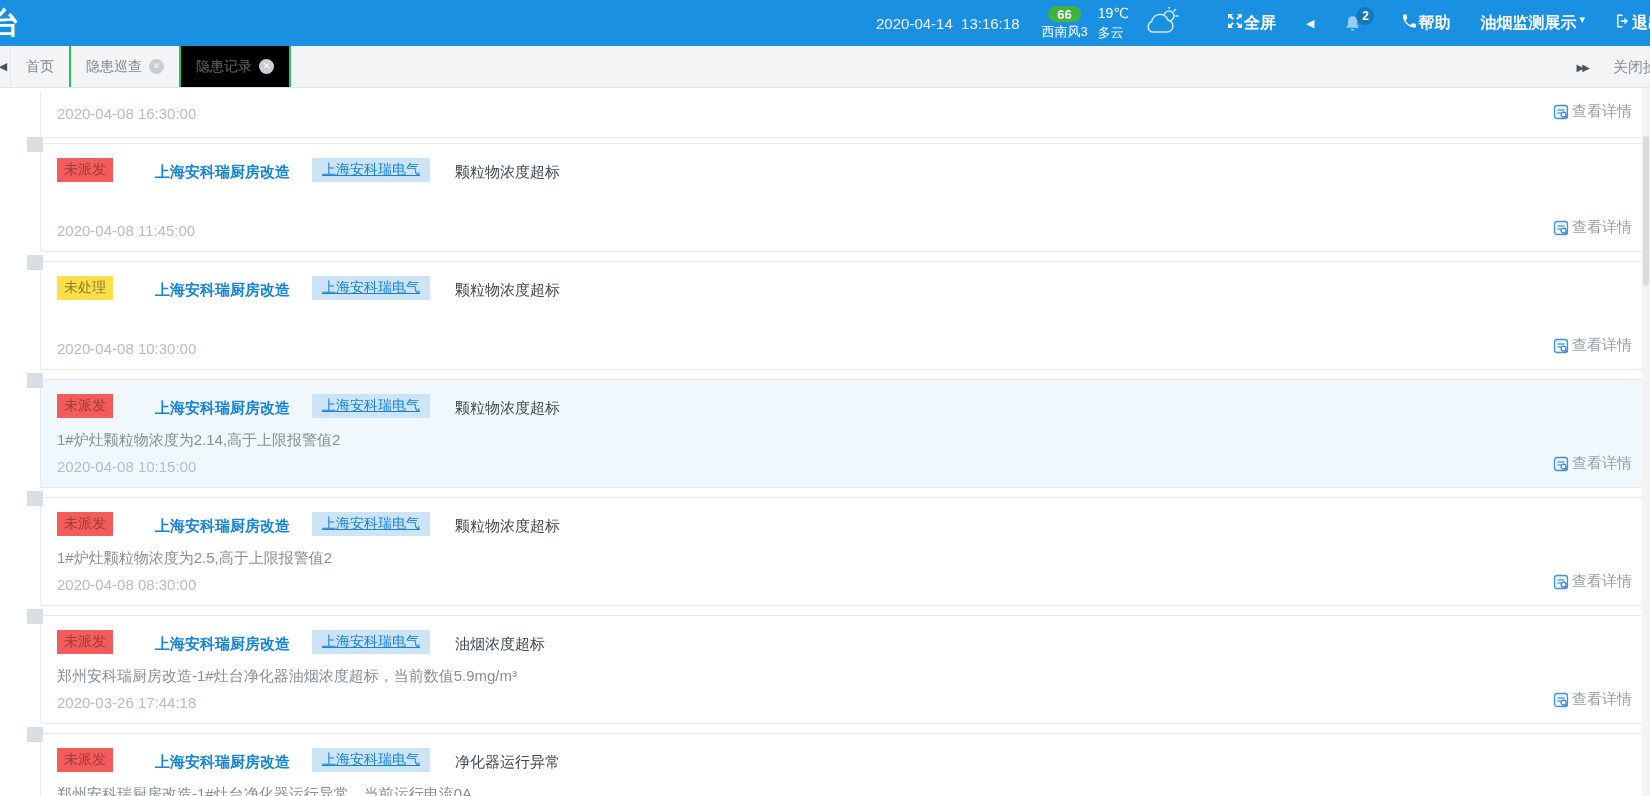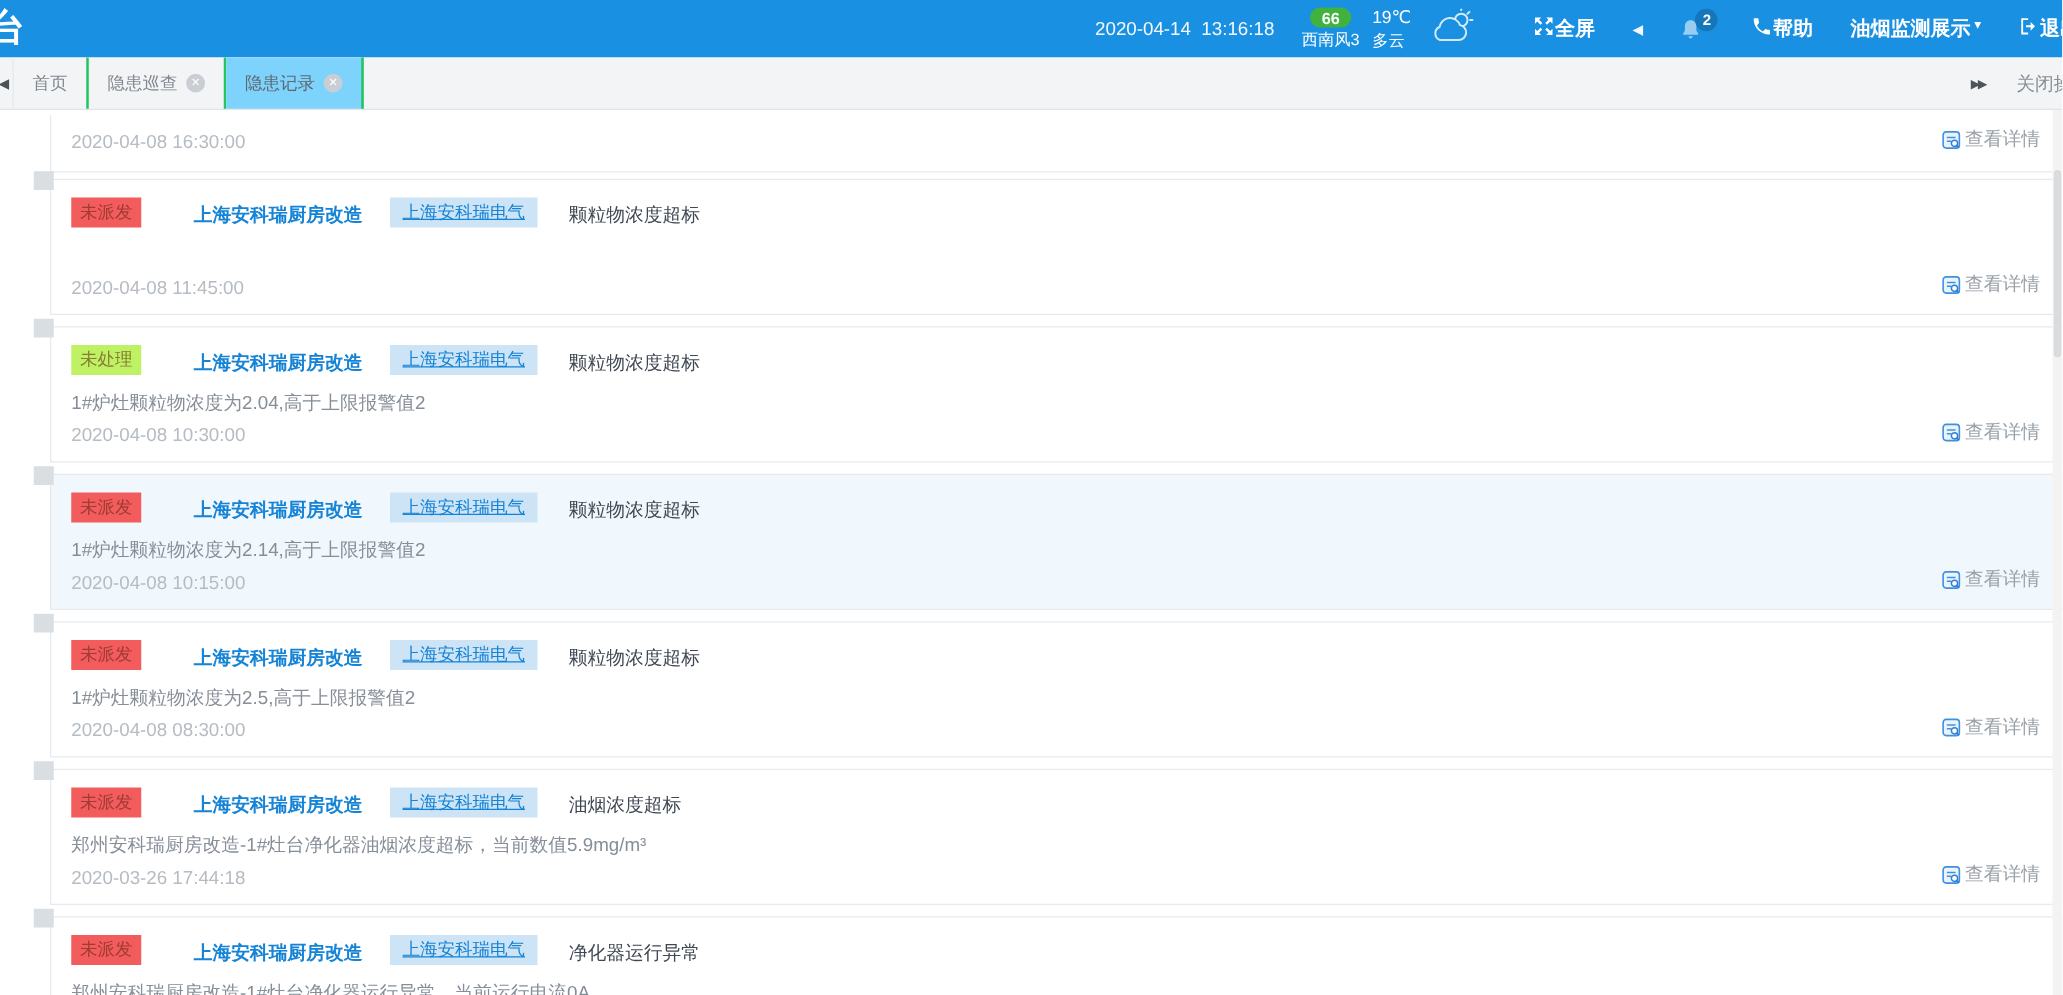--- a/index.html
+++ b/index.html
@@ -25,37 +25,37 @@
   .bellwrap svg { opacity:.55; display:block; }
   .nbadge { position:absolute; top:-8px; right:-13px; width:18px; height:18px; border-radius:50%; background:rgba(0,0,0,.18); font-size:12px; font-weight:bold; text-align:center; line-height:18px; }
   .caret { font-size:11px; margin-left:2px; }
   .logout { margin-right:-14px; }
 
   
   .tabbar { position:relative; height:42px; background:#f3f4f5; border-bottom:1px solid #e0e4e7; display:flex; align-items:stretch; }
   .tab-prev { width:14px; display:flex; align-items:center; justify-content:center; color:#4a5157; font-size:11px; margin-left:-4px; cursor:pointer; }
   .tab { display:flex; align-items:center; gap:7px; padding:0 15px; font-size:14px; color:#7f8790; border-right:2px solid #22c55e; cursor:pointer; white-space:nowrap; }
   .tab.first { border-left:1px solid #e6e9eb; }
-  .tab.active { background:#7dd3fc; color:#5f6870; }
+  .tab.active { background:#000000; color:#5f6870; }
   .tab-close { width:15px; height:15px; border-radius:50%; background:#c9ced4; color:#fff; font-size:9px; line-height:15px; text-align:center; display:inline-block; }
   .tab-more { position:absolute; right:62px; top:0; height:42px; display:flex; align-items:center; color:#4d545b; font-size:10px; letter-spacing:-2px; cursor:pointer; }
   .close-menu { position:absolute; left:1613px; top:0; height:42px; display:flex; align-items:center; color:#868e96; font-size:15px; white-space:nowrap; cursor:pointer; }
 
   
   .content { position:absolute; top:88px; left:0; right:0; bottom:0; background:#fff; padding:4px 0 0 40px; }
   .record { position:relative; width:1611px; height:109px; border:1px solid #e6eaed; background:#fff; margin-bottom:9px; }
   .record.highlight { background:#f1f8fd; }
   .record.partial { height:46px; margin-bottom:5px; border-top:none; }
   .record.partial .time { top:13px; }
   .record.partial .detail { top:10px; }
   .corner { position:absolute; left:-14px; top:-7px; width:16px; height:15px; background:#d9dee3; }
   .line1 { position:absolute; top:14px; left:16px; display:flex; align-items:flex-end; }
   .badge { min-width:36px; text-align:center; padding:3px 7px; font-size:14px; }
   .badge.red { background:#f25c5c; color:#a03a35; }
-  .badge.yellow { background:#bef264; color:#8a7c33; }
+  .badge.yellow { background:#fde047; color:#8a7c33; }
   .proj { margin-left:42px; color:#1583d6; font-weight:bold; font-size:15px; cursor:pointer; }
   .comp { margin-left:22px; background:#cde4f6; color:#1583d6; font-size:14px; padding:3px 10px; text-decoration:underline; cursor:pointer; }
   .htype { margin-left:25px; color:#3f4852; font-size:15px; }
   .desc { position:absolute; top:51px; left:16px; color:#868e98; font-size:15px; }
   .time { position:absolute; top:78px; left:16px; color:#b6bcc3; font-size:15px; }
   .detail { position:absolute; top:74px; right:18px; display:flex; align-items:center; gap:3px; color:#98a0a8; font-size:15px; cursor:pointer; text-decoration:none; }
   .detail svg { display:block; }
 
   
   .scrollbar { position:absolute; right:0; top:88px; bottom:0; width:8px; background:#f3f3f4; }
@@ -185,21 +185,20 @@
     </a>
   </div>
       <div class="record">
     <span class="corner"></span>
     <div class="line1">
       <span class="badge yellow">未处理</span>
       <a class="proj">上海安科瑞厨房改造</a>
       <a class="comp">上海安科瑞电气</a>
       <span class="htype">颗粒物浓度超标</span>
     </div>
-    <div class="desc">1#炉灶颗粒物浓度为2.04,高于上限报警值2</div>
     <div class="time">2020-04-08 10:30:00</div>
     <a class="detail">
       <svg width="16" height="16" viewBox="0 0 16 16">
         <rect x="1.5" y="1.5" width="13" height="13" rx="2.5" fill="#eaf4fd" stroke="#4090df" stroke-width="1.3"></rect>
         <line x1="4.5" y1="6" x2="11.5" y2="6" stroke="#4090df" stroke-width="1.2"></line>
         <line x1="4.5" y1="9" x2="8" y2="9" stroke="#4090df" stroke-width="1.2"></line>
         <circle cx="10.6" cy="10.6" r="2.5" fill="#fff" stroke="#2f7fd6" stroke-width="1.2"></circle>
         <line x1="12.4" y1="12.4" x2="14.2" y2="14.2" stroke="#2f7fd6" stroke-width="1.4"></line>
       </svg>
       <span>查看详情</span>

